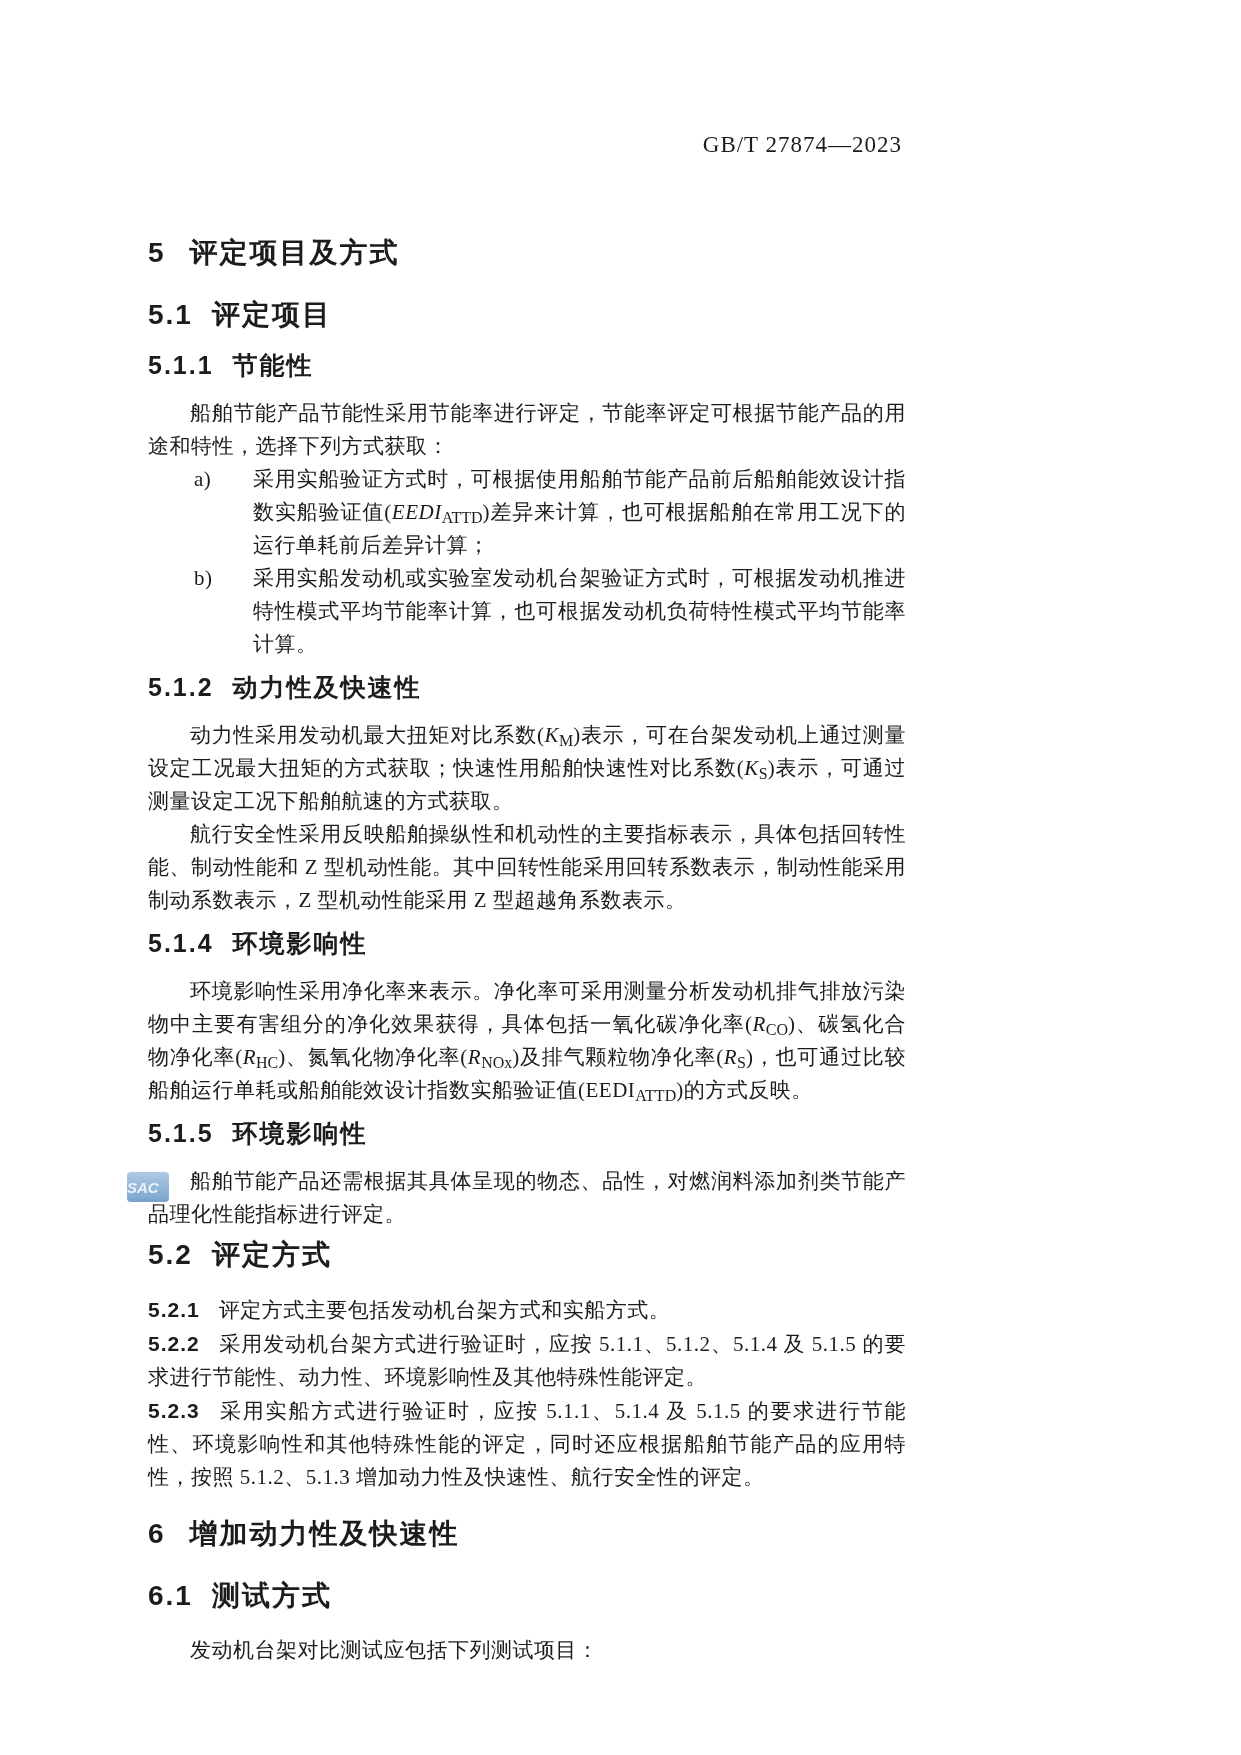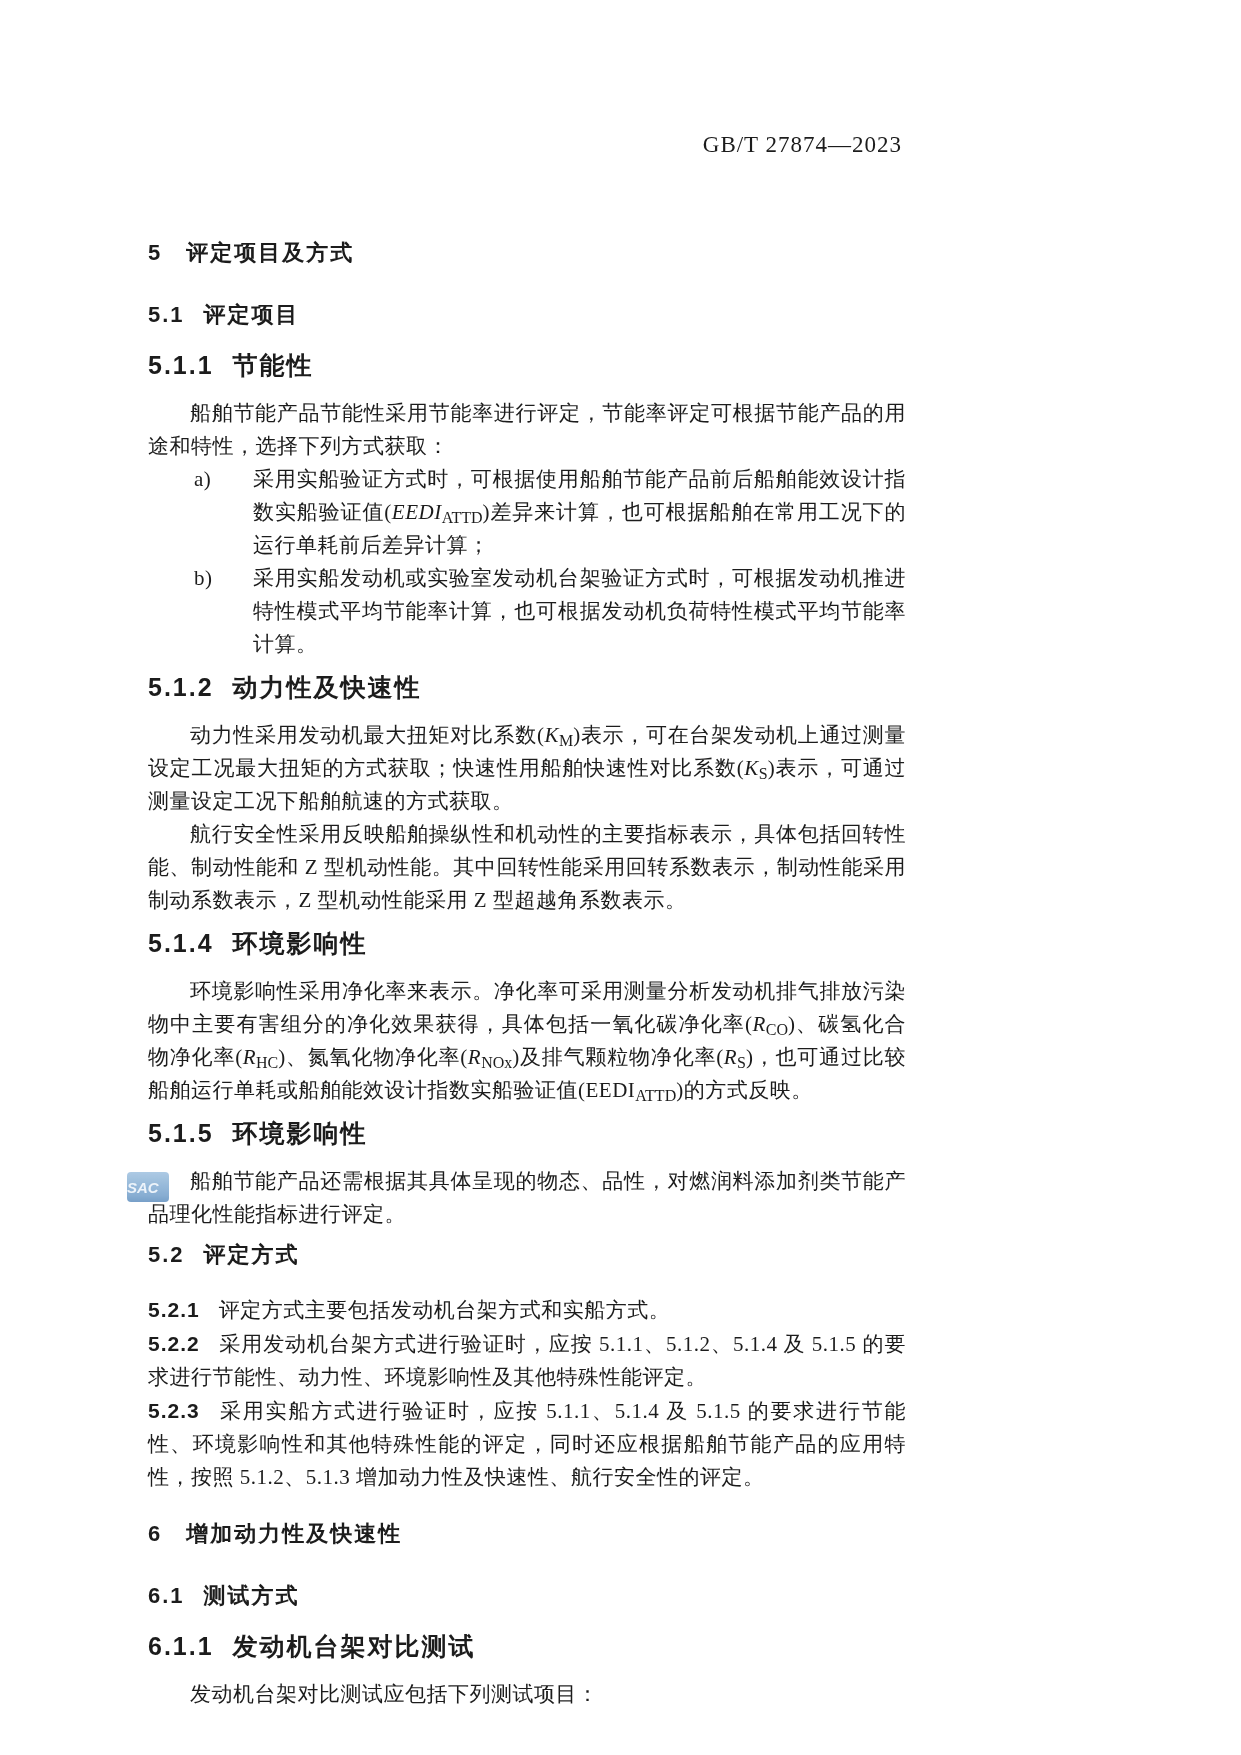--- a/index.html
+++ b/index.html
@@ -38,21 +38,21 @@
     box-sizing:border-box;
     padding:240px 122px 0 148px;
   }
   .content > :first-child { margin-top:0; }
 
   .b-h1, .b-h2, .b-h3 {
     font-family:"Liberation Sans","DejaVu Sans",sans-serif;
     font-weight:bold;
     letter-spacing:2px;
   }
-  .b-h1, .b-h2 { font-size:22px; line-height:26px; }
+  .b-h1, .b-h2 { font-size:28px; line-height:26px; }
   .b-h3 { font-size:25px; line-height:25px; }
   .b-h1 { margin:27px 0 0 0; }
   .b-h2 { margin:11px 0 25px 0; }
   .b-h1 + .b-h2 { margin-top:36px; }
   .b-h3 { margin:14px 0 19px 0; }
   .b-h1 .num { margin-right:24px; }
   .b-h2 .num, .b-h3 .num { margin-right:19px; }
 
   .b-p, .b-pn, .b-li {
     font-family:"Liberation Serif","DejaVu Serif",serif;
@@ -113,19 +113,18 @@
       <h4 class="b-h3"><span class="num">5.1.4</span><span>环境影响性</span></h4>
       <p class="b-p">环境影响性采用净化率来表示。净化率可采用测量分析发动机排气排放污染物中主要有害组分的净化效果获得，具体包括一氧化碳净化率(<span class="var">R</span><sub class="subs">CO</sub>)、碳氢化合物净化率(<span class="var">R</span><sub class="subs">HC</sub>)、氮氧化物净化率(<span class="var">R</span><sub class="subs">NOx</sub>)及排气颗粒物净化率(<span class="var">R</span><sub class="subs">S</sub>)，也可通过比较船舶运行单耗或船舶能效设计指数实船验证值(EEDI<sub class="subs">ATTD</sub>)的方式反映。</p>
       <h4 class="b-h3"><span class="num">5.1.5</span><span>环境影响性</span></h4>
       <p class="b-p">船舶节能产品还需根据其具体呈现的物态、品性，对燃润料添加剂类节能产品理化性能指标进行评定。</p>
       <h3 class="b-h2"><span class="num">5.2</span><span>评定方式</span></h3>
       <p class="b-pn"><span class="num">5.2.1</span>评定方式主要包括发动机台架方式和实船方式。</p>
       <p class="b-pn"><span class="num">5.2.2</span>采用发动机台架方式进行验证时，应按 5.1.1、5.1.2、5.1.4 及 5.1.5 的要求进行节能性、动力性、环境影响性及其他特殊性能评定。</p>
       <p class="b-pn"><span class="num">5.2.3</span>采用实船方式进行验证时，应按 5.1.1、5.1.4 及 5.1.5 的要求进行节能性、环境影响性和其他特殊性能的评定，同时还应根据船舶节能产品的应用特性，按照 5.1.2、5.1.3 增加动力性及快速性、航行安全性的评定。</p>
       <h2 class="b-h1"><span class="num">6</span><span>增加动力性及快速性</span></h2>
       <h3 class="b-h2"><span class="num">6.1</span><span>测试方式</span></h3>
-      <h4 class="b-h3"><span class="num">6.1.1</span><span>发动机台架对比测试</span></h4>
       <p class="b-p">发动机台架对比测试应包括下列测试项目：</p>
     </main>
 
   <span class="page-number">3</span>
 
 </div>
 
 </body></html>

